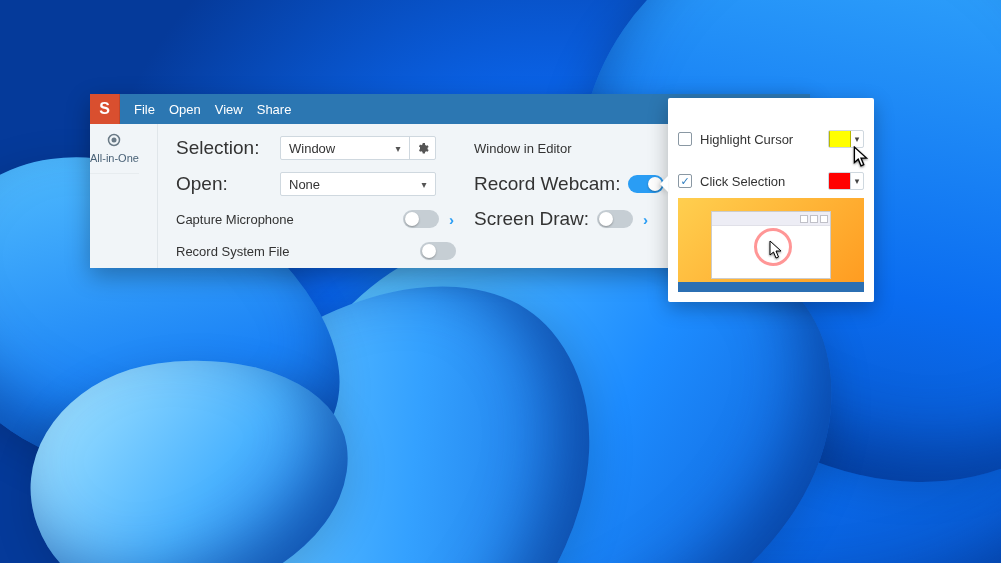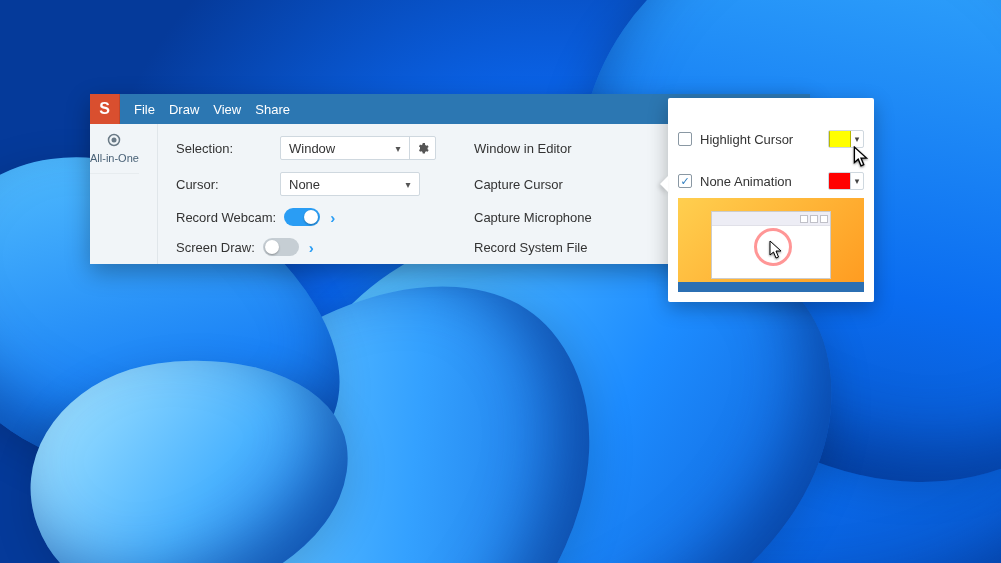--- a/index.html
+++ b/index.html
@@ -24,21 +24,21 @@
 
   .panel-body { display: flex; background: #f1f5f8; }
   .sidebar { width: 68px; display: flex; flex-direction: row; border-right: 1px solid #e0e6ea; }
   .mode-tab { display: flex; flex-direction: column; align-items: center; justify-content: center; height: 50px; font-size: 11px; color: #4a6277; border-bottom: 1px solid #e7ecef; cursor: pointer; position: relative; }
   .mode-tab.active { background: #ffffff; color: #2a7bbf; }
   .mode-tab.active::after { content:""; position:absolute; right:-1px; top:0; bottom:0; width:1px; background:#fff; }
   .mode-icon { margin-bottom: 3px; }
 
   .settings { flex: 1; padding: 12px 6px 8px 18px; display: grid; grid-template-columns: 280px 1fr; column-gap: 18px; row-gap: 12px; align-items: center; }
   .row { display: flex; align-items: center; gap: 8px; }
-  .label { min-width: 96px; font-size: 13px; color: #333; }
+  .label { min-width: 96px; font-size: 19px; color: #333; }
   .opt-label { font-size: 13px; color: #333; flex: 1; }
 
   .dropdown { display: flex; align-items: center; border: 1px solid #cfd8df; background: #fff; height: 24px; border-radius: 2px; overflow: hidden; cursor: pointer; }
   .dropdown .dd-text { flex: 1; padding: 0 8px; font-size: 13px; color: #333; }
   .dd-caret { width: 22px; text-align: center; color: #555; font-size: 10px; }
   .dd-gear { width: 26px; text-align: center; font-size: 14px; color: #555; border-left: 1px solid #cfd8df; display:flex; align-items:center; justify-content:center; height:100%; }
 
   .toggle { width: 36px; height: 18px; border-radius: 10px; background: #c6ced4; position: relative; cursor: pointer; flex-shrink:0; }
   .toggle::after { content: ""; position: absolute; top: 2px; left: 2px; width: 14px; height: 14px; border-radius: 50%; background: #fff; box-shadow: 0 1px 2px rgba(0,0,0,.3); transition: left .1s; }
   .toggle.on { background: #2a9df4; }
@@ -79,21 +79,21 @@
   <div class="petal p3"></div>
     <div class="petal p4"></div>
     <div class="petal p6"></div>
 </div>
 
 <div class="app-window">
   <div class="menubar">
     <div class="logo">S</div>
     <div class="menu-items">
       <span>File</span>
-      <span>Draw</span>
+      <span>Open</span>
       <span>View</span>
       <span>Share</span>
     </div>
   </div>
 
   <div class="panel-body">
     <div class="sidebar">
       <div class="mode-tab">
         <span class="mode-icon">
           <svg width="14" height="14">
@@ -118,30 +118,25 @@
               </svg>
           </span>
         </div>
       </div>
       <div class="row">
         <span class="opt-label">Window in Editor</span>
         <span class="toggle on"></span>
       </div>
 
       <div class="row">
-        <span class="label">Cursor:</span>
-        <div class="dropdown" style="width:140px">
+        <span class="label">Open:</span>
+        <div class="dropdown" style="width:156px">
           <span class="dd-text">None</span>
           <span class="dd-caret">▾</span>
         </div>
-      </div>
-      <div class="row">
-        <span class="opt-label">Capture Cursor</span>
-        <span class="toggle on"></span>
-        <span class="chev">›</span>
       </div>
 
       <div class="row">
         <span class="label" style="min-width:auto">Record Webcam:</span>
         <span class="toggle on"></span>
         <span class="chev">›</span>
       </div>
       <div class="row">
         <span class="opt-label">Capture Microphone</span>
         <span class="toggle"></span>
@@ -166,21 +161,21 @@
   <div class="fo-row">
     <span class="chk"></span>
     <span class="fo-label">Highlight Cursor</span>
     <span class="swatch-dd">
       <span class="swatch" style="background:#ffff00;border:1px solid #b8b800;"></span>
       <span class="swatch-caret">▾</span>
     </span>
   </div>
   <div class="fo-row">
     <span class="chk">✓</span>
-    <span class="fo-label">None Animation</span>
+    <span class="fo-label">Click Selection</span>
     <span class="swatch-dd">
       <span class="swatch" style="background:#ff0000;"></span>
       <span class="swatch-caret">▾</span>
     </span>
   </div>
   <div class="preview">
     <div class="pv-window">
       <div class="pv-titlebar">
           <span class="pv-btn"></span>
           <span class="pv-btn"></span>

